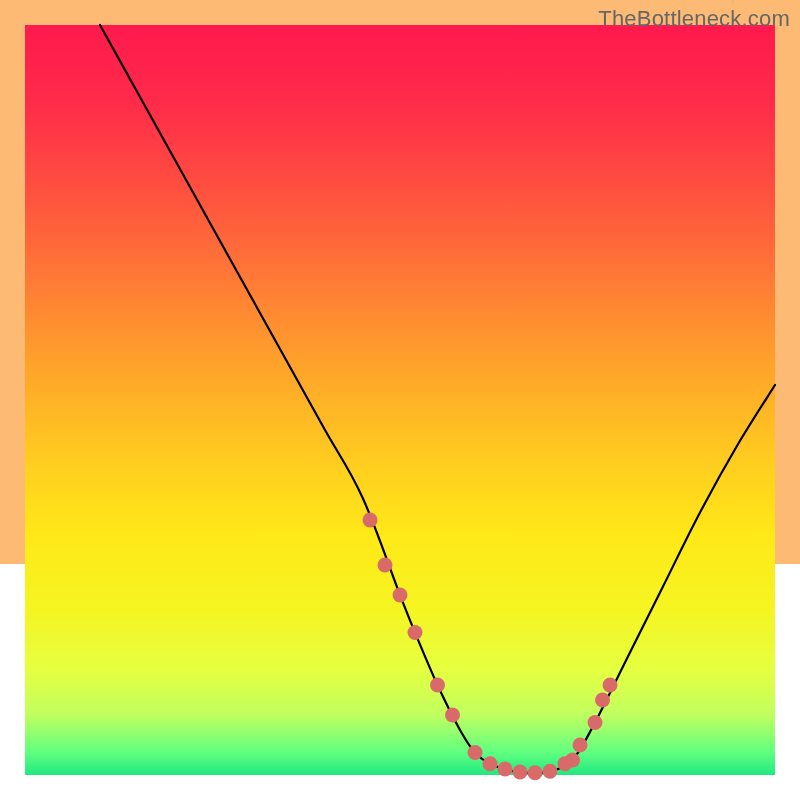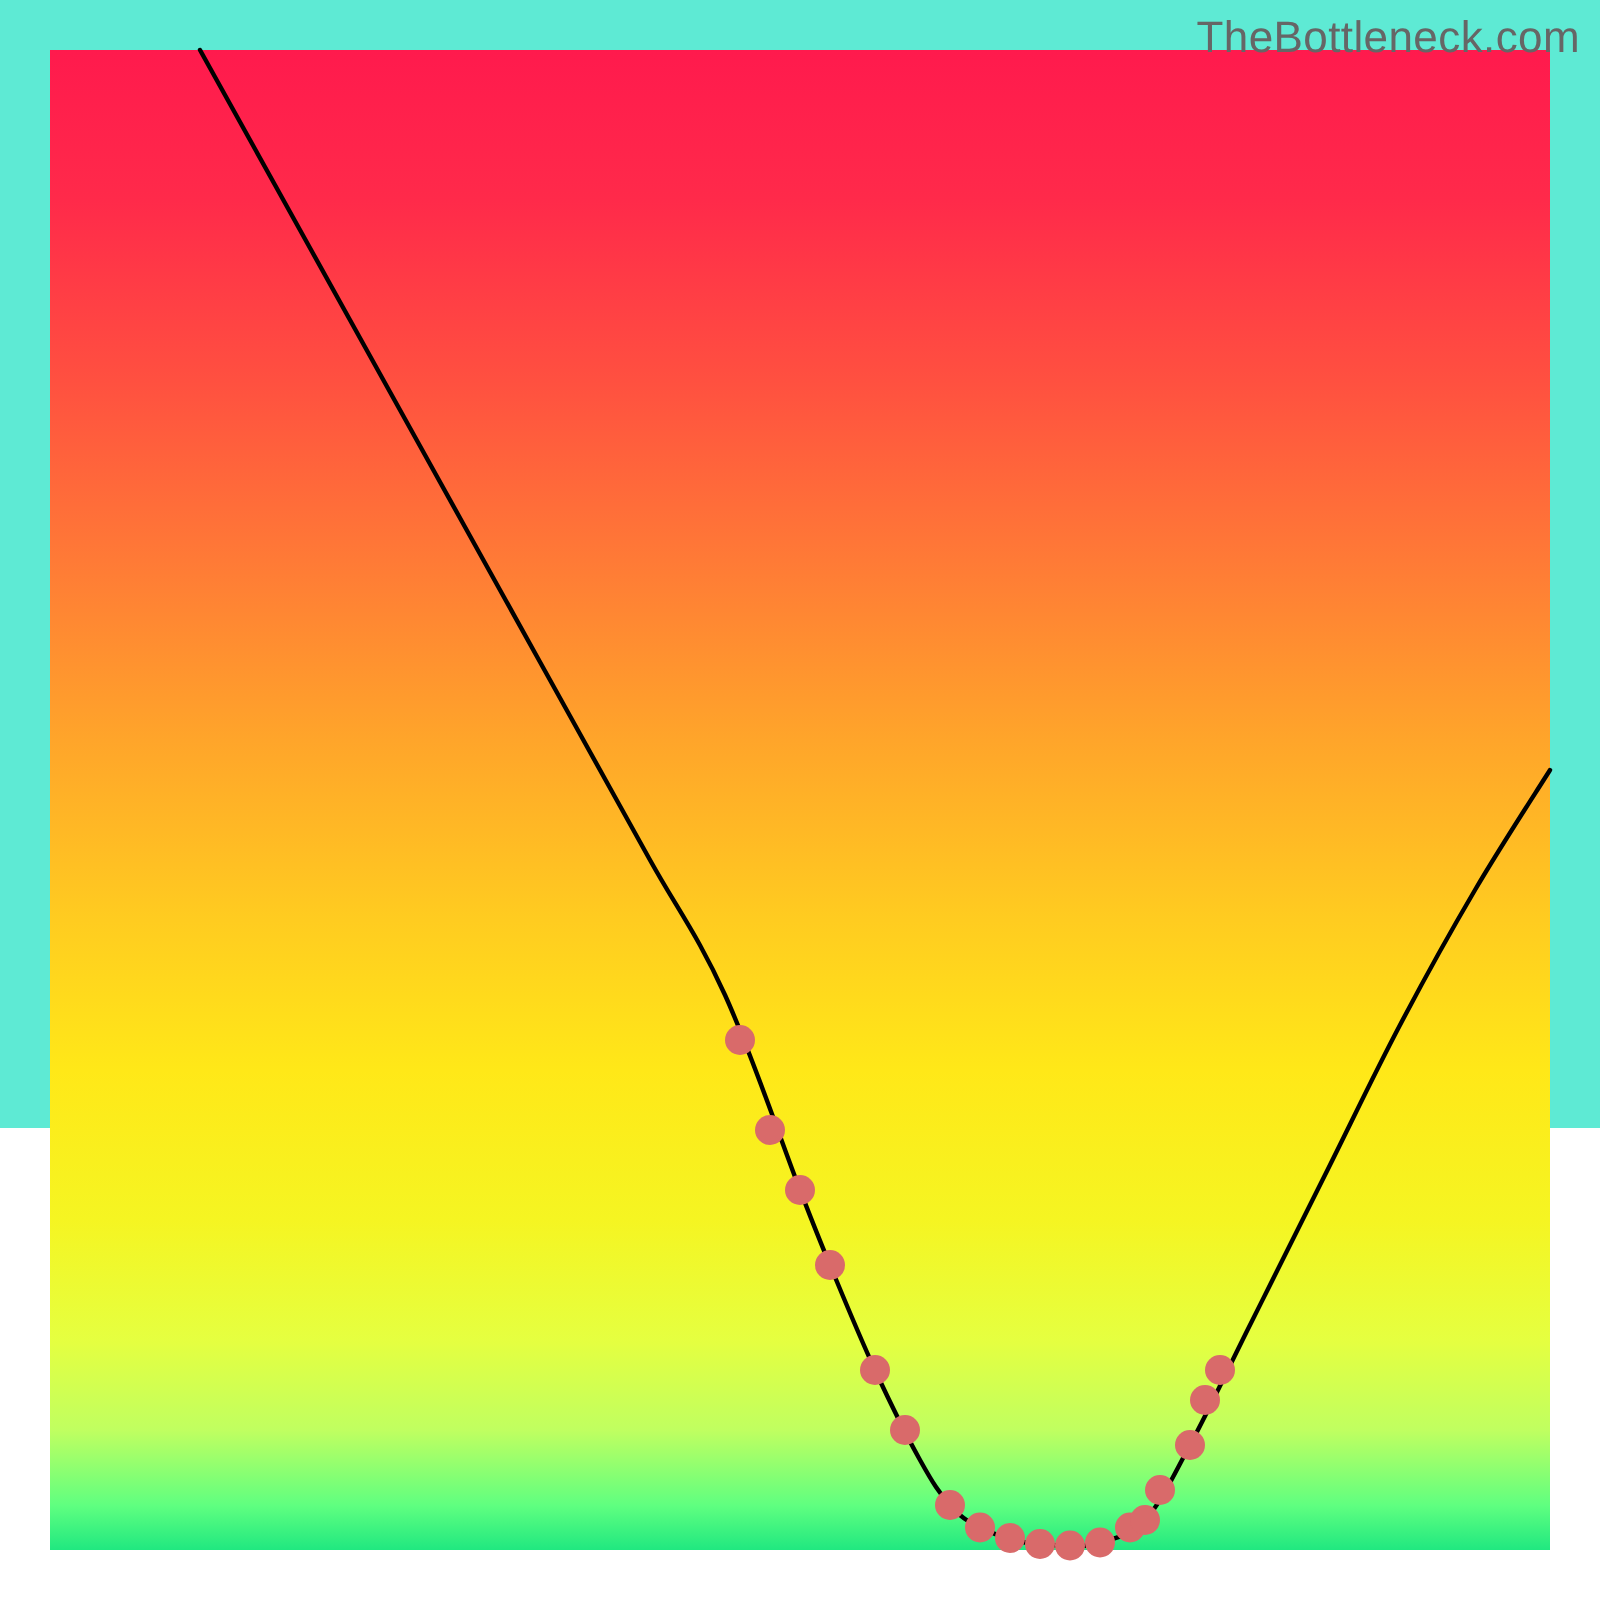--- a/index.html
+++ b/index.html
@@ -1,21 +1,21 @@
 <!DOCTYPE html>
 <html><head>
 <meta charset="utf-8">
 <style>
   * { margin: 0; padding: 0; box-sizing: border-box; }
   html, body { width: 800px; height: 800px; overflow: hidden; }
   .chart-container {
     width: 800px;
     height: 564px;
     position: relative;
-    background: #5eead4;
+    background: #fdba74;
     text-decoration: underline;
   }
   .plot-area {
     position: absolute;
     left: 25px;
     top: 25px;
     width: 750px;
     height: 750px;
     background: linear-gradient(to bottom,
       #ff1a4d 0%,

